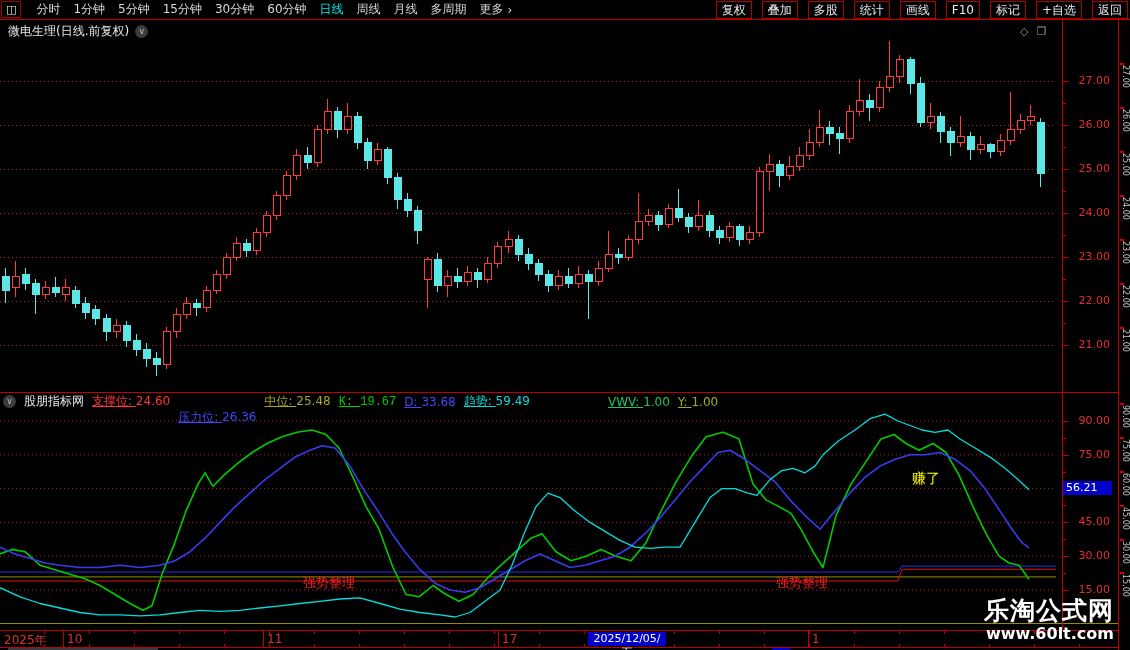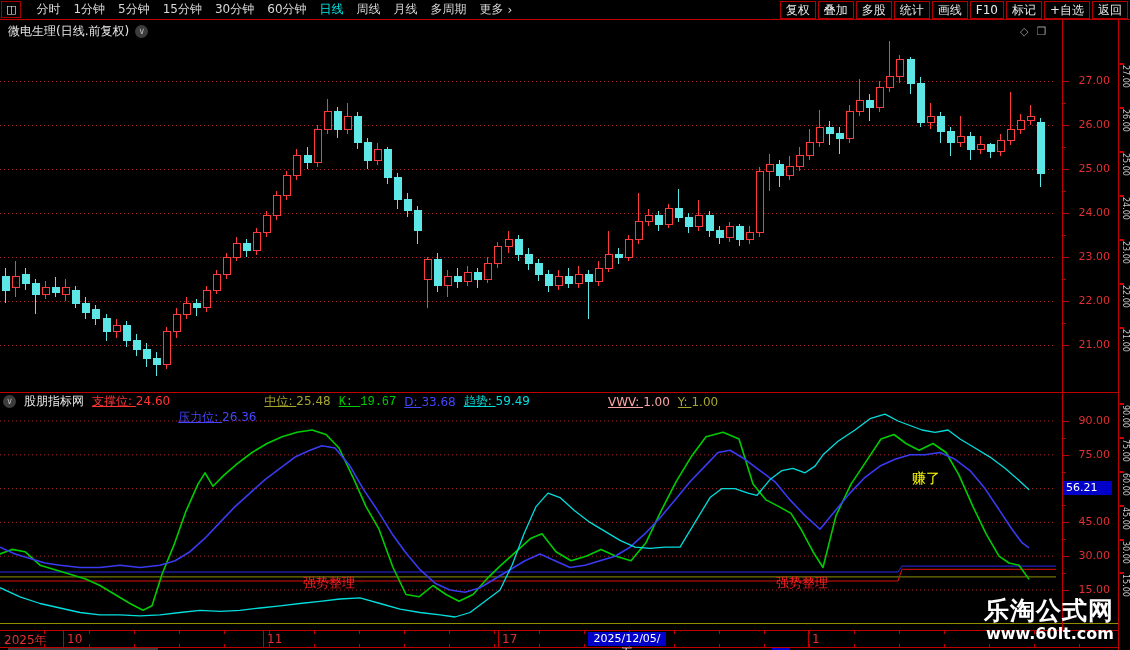--- a/index.html
+++ b/index.html
@@ -6,21 +6,21 @@
     font-family:"DejaVu Sans","Liberation Sans",sans-serif;}
   #app{position:relative;width:1130px;height:650px;background:#000;color:#ddd;}
   
   #topbar{position:absolute;left:0;top:0;width:1130px;height:20px;border-bottom:1px solid #c00000;
     display:flex;align-items:center;justify-content:space-between;box-sizing:border-box;background:#000;z-index:10;}
   #tb-left{display:flex;align-items:center;gap:13px;font-size:12px;color:#d8d8d8;white-space:nowrap;}
   #win-icon{border:1px solid #a00000;padding:0 4px;margin:0 2px 0 1px;font-size:11px;color:#eee;height:15px;line-height:15px;}
   .period{cursor:default;}
   .period.active{color:#00e8e8;}
   #tb-more{display:flex;gap:4px;align-items:center;}
-  #tb-right{display:flex;gap:2px;margin-right:2px;border-radius:9px;}
+  #tb-right{display:flex;gap:10px;margin-right:2px;border-radius:9px;}
   .tb-btn{border:1px solid #b00000;color:#e8e8e8;font-size:12px;line-height:14px;padding:1px 5px;background:#000;white-space:nowrap;}
   
   #chart-title{position:absolute;left:8px;top:23px;font-size:12px;color:#e8e8e8;display:flex;gap:6px;align-items:center;z-index:6;}
   .chev-circle{display:inline-block;width:13px;height:13px;border-radius:50%;background:#3c3c3c;color:#bbb;
     font-size:9px;line-height:12px;text-align:center;}
   #pane-icons{position:absolute;left:1020px;top:25px;color:#999;font-size:11px;display:flex;gap:8px;z-index:6;}
   
   #candle-svg{position:absolute;left:0;top:20px;z-index:1;}
   #ind-svg{position:absolute;left:0;top:392px;z-index:1;}
   .hline{position:absolute;background:#c00000;height:1px;z-index:3;}
@@ -446,21 +446,21 @@
 
   <div id="ind-header">
     <span class="chev-circle">∨</span>
     <span id="ind-name">股朋指标网</span>
   <span style="color: rgb(255, 53, 53);"><span class="lbl">支撑位: </span><span>24.60</span></span>
       <span style="color: rgb(69, 69, 255); margin-top: 32px;"><span class="lbl">压力位: </span><span>26.36</span></span>
       <span style="color: rgb(166, 166, 46);"><span class="lbl">中位: </span><span>25.48</span></span>
       <span style="color: rgb(0, 204, 0); font-family: Liberation Mono, monospace;"><span class="lbl">K: </span><span>19.67</span></span>
       <span style="color: rgb(69, 69, 255);"><span class="lbl">D: </span><span>33.68</span></span>
       <span style="color: rgb(0, 221, 221); text-align: right;"><span class="lbl">趋势: </span><span>59.49</span></span>
-      <span style="color: #fca5a5; margin-left: 70px;"><span class="lbl">VWV: </span><span>1.00</span></span>
+      <span style="color: #22c55e; margin-left: 70px;"><span class="lbl">VWV: </span><span>1.00</span></span>
       <span style="color: rgb(166, 166, 46);"><span class="lbl">Y: </span><span>1.00</span></span>
     </div>
 
   <div id="y-axis-line"></div>
   <div id="axis-labels">
       <div class="tick" style="left: 1062px; width: 7px; top: 81px;"></div>
       <div class="ax-label" style="left: 1066px; top: 75px;">27.00</div>
       <div class="tick" style="left: 1062px; width: 7px; top: 125px;"></div>
       <div class="ax-label" style="left: 1066px; top: 119px;">26.00</div>
       <div class="tick" style="left: 1062px; width: 7px; top: 169px;"></div>

